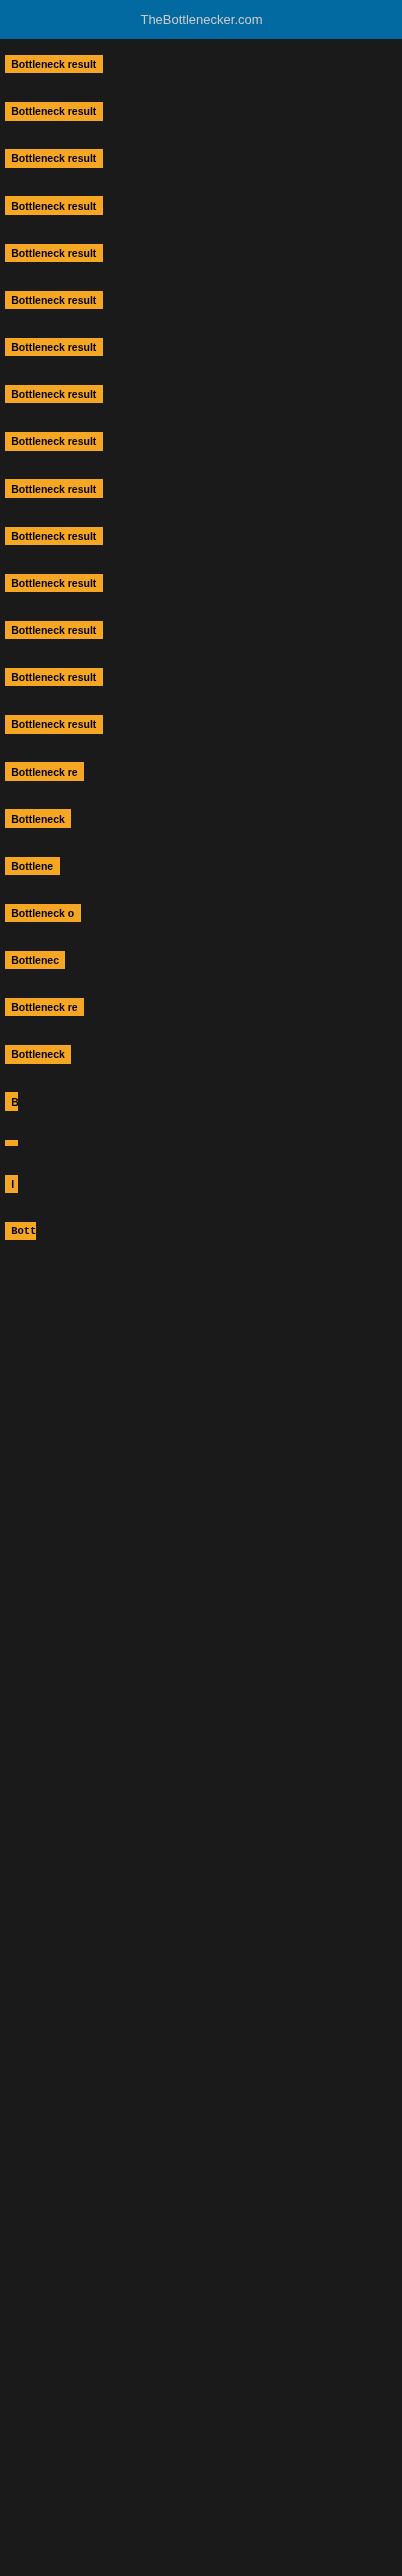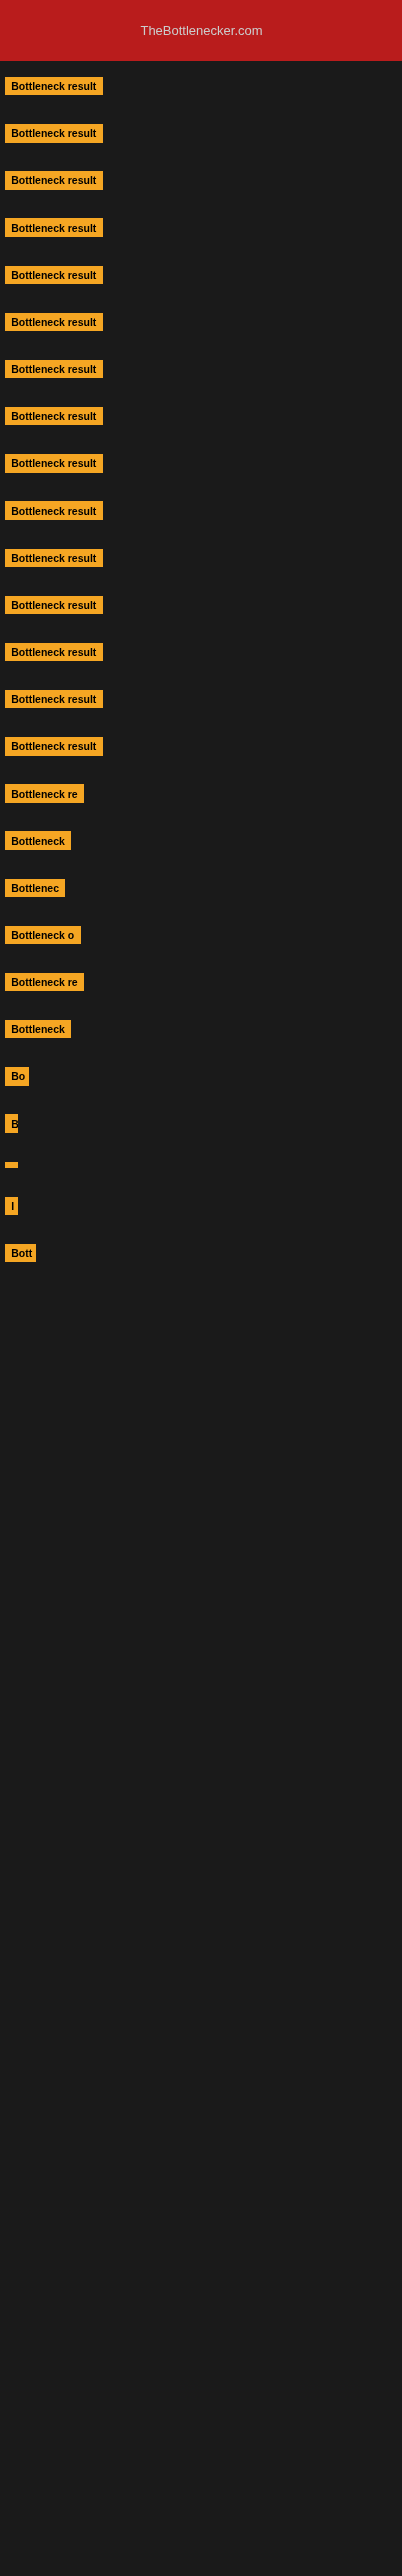--- a/index.html
+++ b/index.html
@@ -13,22 +13,22 @@
       min-height: 2576px;
       background-color: #1a1a1a;
       font-family: Arial, sans-serif;
       position: relative;
     }
 
     .site-title {
       text-align: center;
       color: #cccccc;
       font-size: 13px;
-      padding: 23px 0;
-      background-color: #b91c1c;
+      padding: 12px 0;
+      background-color: #0369a1;
     }
 
     .bottleneck-item {
       display: flex;
       align-items: flex-end;
       padding: 6.4px 3.2px;
       margin-bottom: 1.6px;
     }
 
     .bottleneck-badge {
@@ -100,40 +100,40 @@
     <div class="bottleneck-item" style="margin-top: 16px;">
       <span class="bottleneck-badge" style="max-width: 105px;">Bottleneck result</span>
     </div>
     <div class="bottleneck-item" style="margin-top: 16px;">
       <span class="bottleneck-badge" style="max-width: 89px;">Bottleneck re</span>
     </div>
     <div class="bottleneck-item" style="margin-top: 16px;">
       <span class="bottleneck-badge" style="max-width: 72px;">Bottleneck</span>
     </div>
     <div class="bottleneck-item" style="margin-top: 16px;">
-      <span class="bottleneck-badge" style="max-width: 66px;">Bottlenec</span>
+      <span class="bottleneck-badge" style="max-width: 63px;">Bottlene</span>
     </div>
     <div class="bottleneck-item" style="margin-top: 16px;">
       <span class="bottleneck-badge" style="max-width: 81px;">Bottleneck o</span>
+    </div>
+    <div class="bottleneck-item" style="margin-top: 16px;">
+      <span class="bottleneck-badge" style="max-width: 66px;">Bottlenec</span>
     </div>
     <div class="bottleneck-item" style="margin-top: 16px;">
       <span class="bottleneck-badge" style="max-width: 87px;">Bottleneck re</span>
     </div>
     <div class="bottleneck-item" style="margin-top: 16px;">
       <span class="bottleneck-badge" style="max-width: 71px;">Bottleneck</span>
-    </div>
-    <div class="bottleneck-item" style="margin-top: 16px;">
-      <span class="bottleneck-badge" style="max-width: 24px;">Bo</span>
     </div>
     <div class="bottleneck-item" style="margin-top: 16px;">
       <span class="bottleneck-badge" style="max-width: 13px;">B</span>
     </div>
     <div class="bottleneck-item" style="margin-top: 16px;">
       <span class="bottleneck-badge" style="max-width: 8px;"></span>
     </div>
     <div class="bottleneck-item" style="margin-top: 16px;">
       <span class="bottleneck-badge" style="max-width: 6.4px;">I</span>
     </div>
     <div class="bottleneck-item" style="margin-top: 16px;">
-      <span class="bottleneck-badge" style="max-width: 31px;">Bott</span>
+      <span class="bottleneck-badge" style="max-width: 31px; font-family: Liberation Mono, monospace;">Bott</span>
     </div>
   </div>
 
 
 </body></html>

